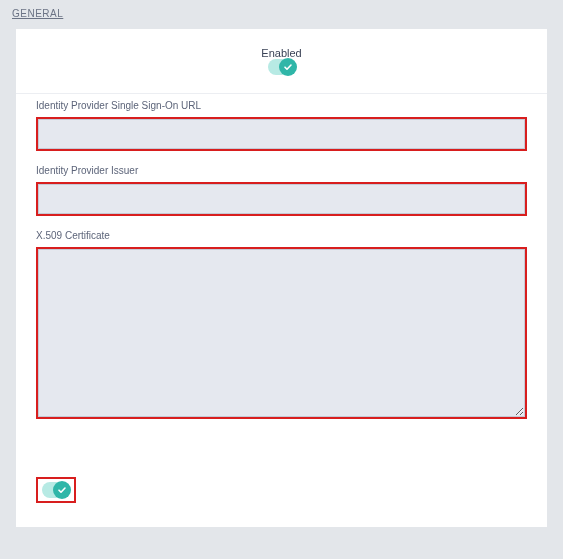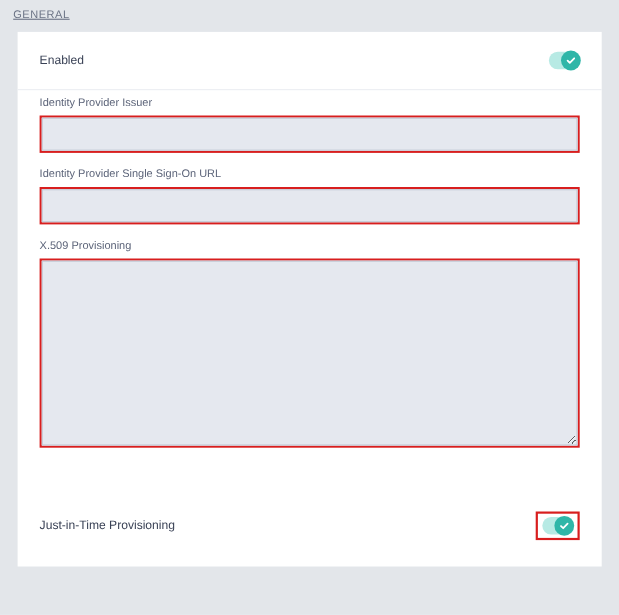--- a/index.html
+++ b/index.html
@@ -27,20 +27,21 @@
     padding: 0;
   }
   .row {
     padding: 18px 20px;
     display: flex;
     align-items: center;
     justify-content: space-between;
   }
   .row.bordered {
     border-bottom: 1px solid #eceef2;
+    flex-direction: column;
   }
   .row-label {
     font-size: 11px;
     color: #3a4256;
   }
   .toggle {
     width: 28px;
     height: 16px;
     background: #b7eae4;
     border-radius: 10px;
@@ -129,44 +130,43 @@
           <svg width="10" height="10" viewBox="0 0 10 10">
               <path d="M2 5.2 L4 7.2 L8 3" stroke="#ffffff" stroke-width="1.6" fill="none" stroke-linecap="round" stroke-linejoin="round"></path>
             </svg>
         </div>
       </div>
     </div>
 
     <div class="form-area">
 
       <div class="field">
+        <span class="field-label">Identity Provider Single Sign-On URL</span>
+        <span class="hl-red">
+          <input type="text" class="text-input" value="" style="">
+        </span>
+      </div>
+
+      <div class="field">
         <span class="field-label">Identity Provider Issuer</span>
         <span class="hl-red">
           <input type="text" class="text-input" value="" style="">
         </span>
       </div>
 
       <div class="field">
-        <span class="field-label">Identity Provider Single Sign-On URL</span>
-        <span class="hl-red">
-          <input type="text" class="text-input" value="" style="">
-        </span>
-      </div>
-
-      <div class="field">
-        <span class="field-label">X.509 Provisioning</span>
+        <span class="field-label">X.509 Certificate</span>
         <span class="hl-red textarea-wrap">
           <textarea class="textarea-input" style=""></textarea>
         </span>
       </div>
 
     </div>
 
     <div class="footer-row">
-      <div class="row-label">Just-in-Time Provisioning</div>
       <span class="hl-red-tight">
         <div class="toggle">
           <div class="toggle-knob">
             <svg width="10" height="10" viewBox="0 0 10 10">
                 <path d="M2 5.2 L4 7.2 L8 3" stroke="#ffffff" stroke-width="1.6" fill="none" stroke-linecap="round" stroke-linejoin="round"></path>
               </svg>
           </div>
         </div>
       </span>
     </div>

